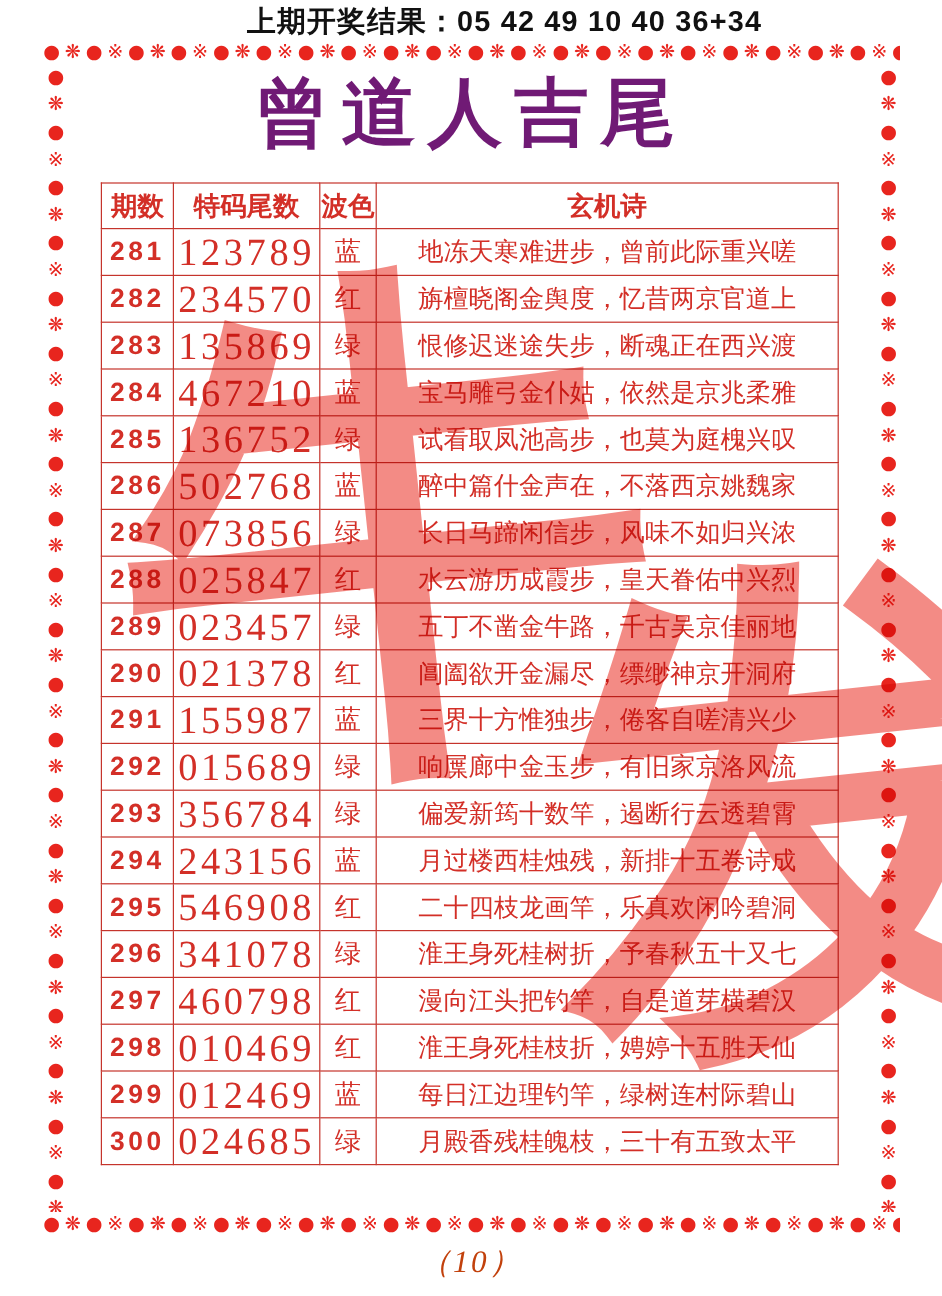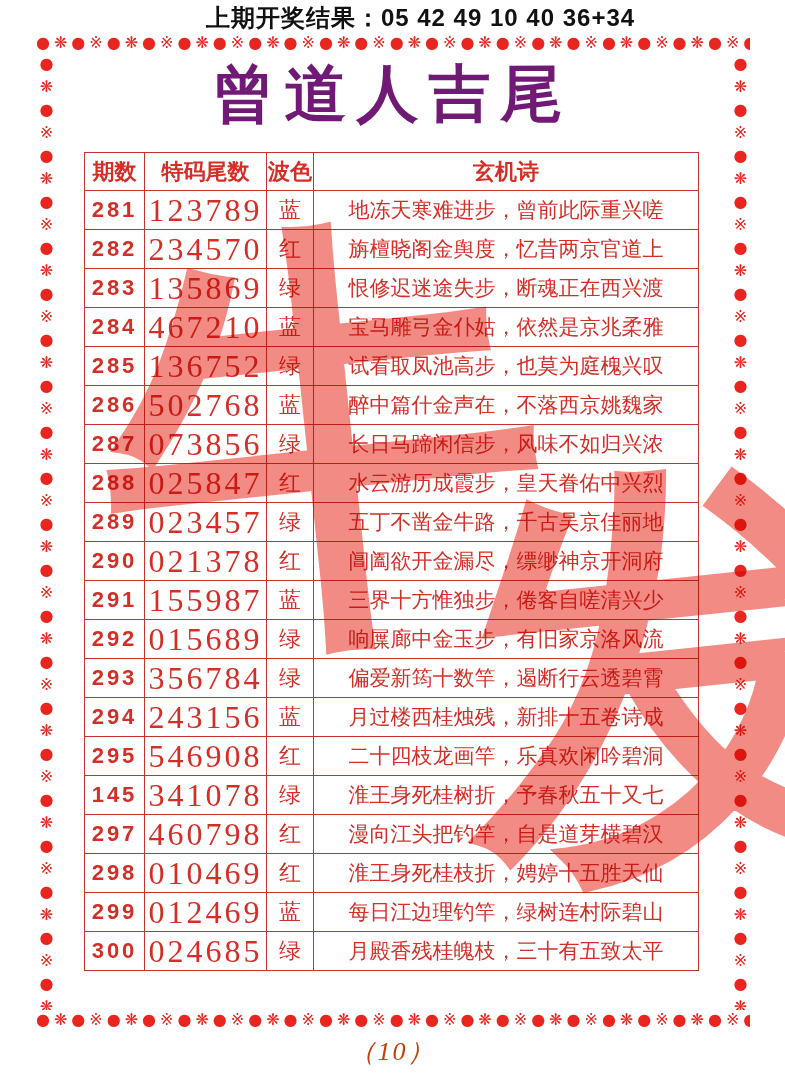--- a/index.html
+++ b/index.html
@@ -193,21 +193,21 @@
     </tr>
 
     <tr>
       <td class="c-period">295</td>
       <td class="c-tail">546908</td>
       <td class="c-wave">红</td>
       <td class="c-poem">二十四枝龙画竿，乐真欢闲吟碧洞</td>
     </tr>
 
     <tr>
-      <td class="c-period">145</td>
+      <td class="c-period">296</td>
       <td class="c-tail">341078</td>
       <td class="c-wave">绿</td>
       <td class="c-poem">淮王身死桂树折，予春秋五十又七</td>
     </tr>
 
     <tr>
       <td class="c-period">297</td>
       <td class="c-tail">460798</td>
       <td class="c-wave">红</td>
       <td class="c-poem">漫向江头把钓竿，自是道芽横碧汉</td>

